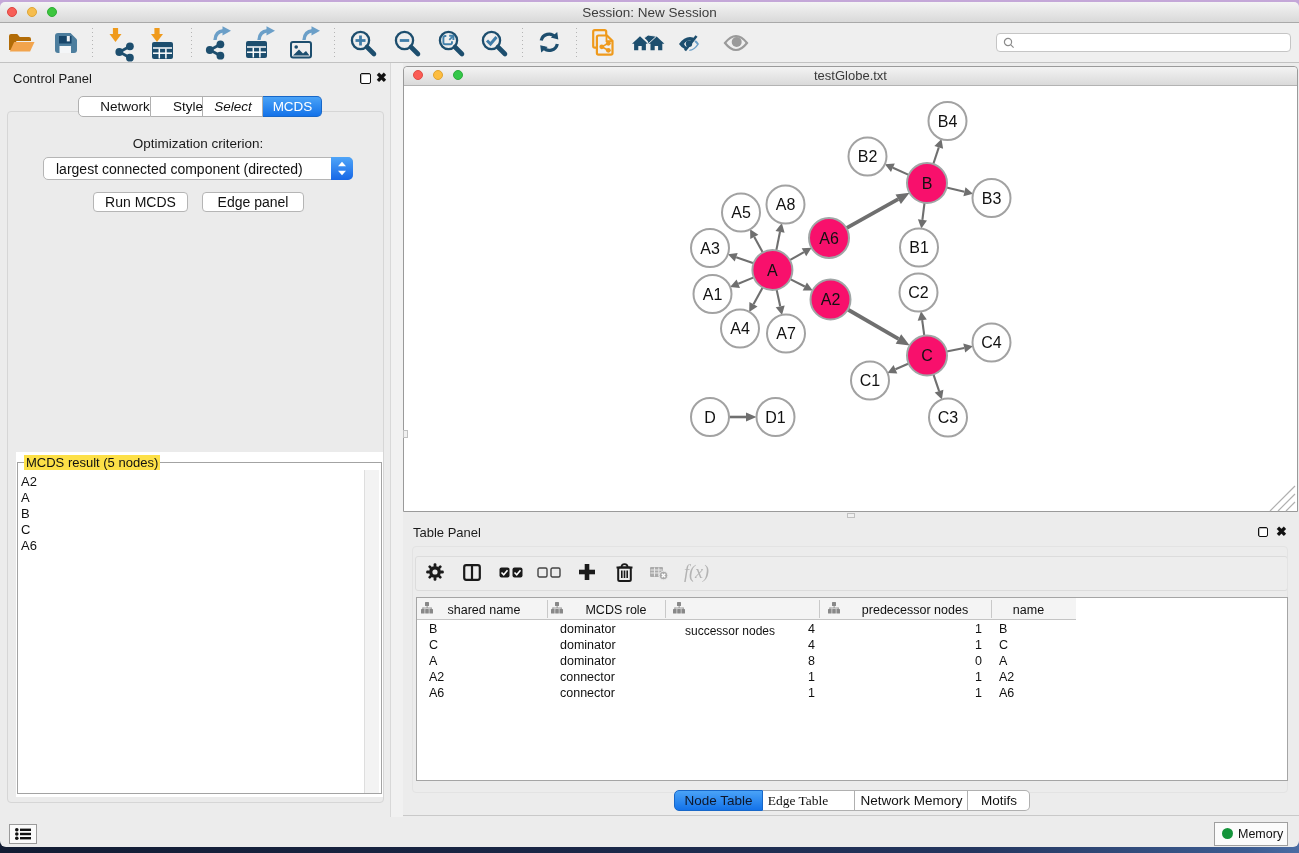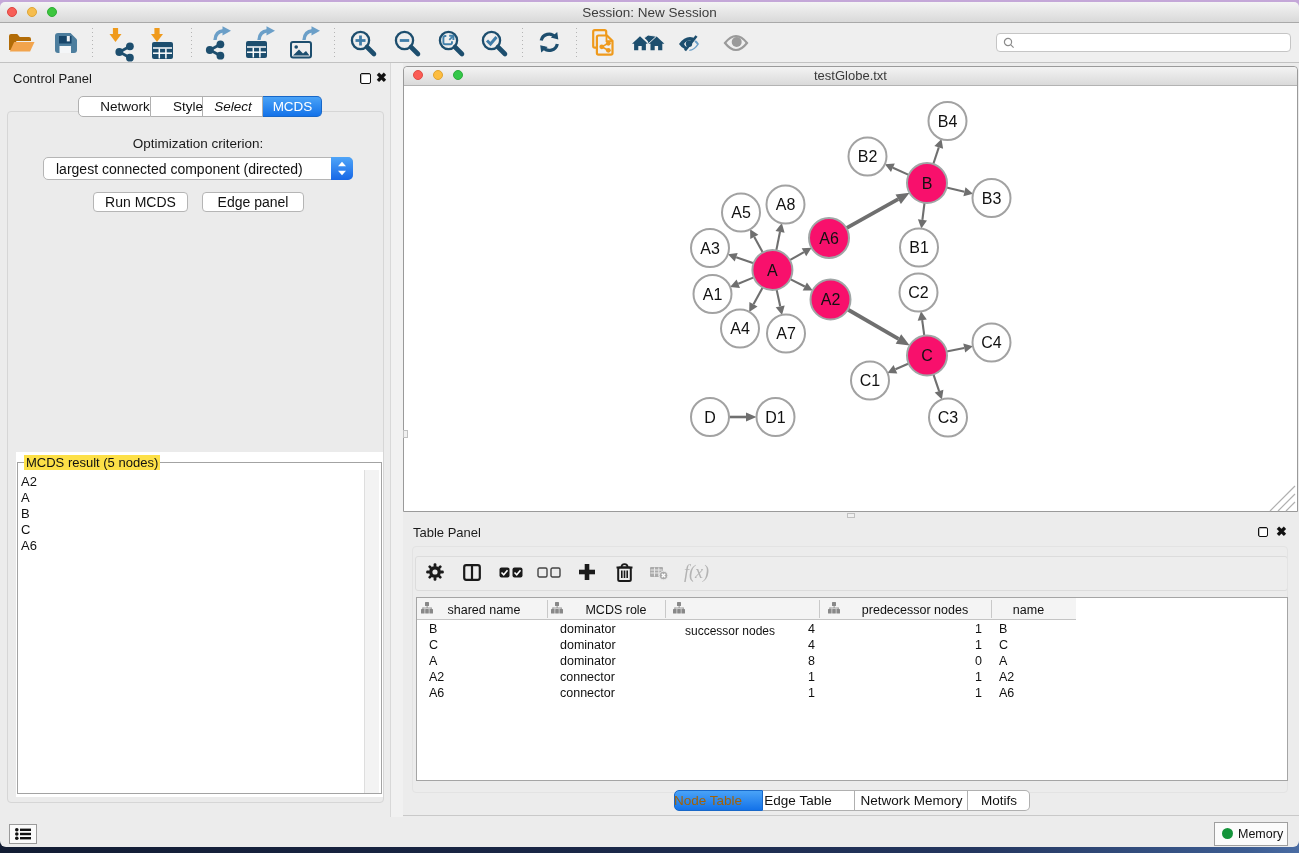--- a/index.html
+++ b/index.html
@@ -472,22 +472,22 @@
 <div class="txt" style="left:429px;top:686px;font-size:12.5px;color:#111;">A6</div>
 <div class="txt" style="left:560px;top:686px;font-size:12.5px;color:#111;">connector</div>
 <div class="txt" style="left:755px;top:686px;width:60px;text-align:right;font-size:12.5px;color:#111;">1</div>
 <div class="txt" style="left:922px;top:686px;width:60px;text-align:right;font-size:12.5px;color:#111;">1</div>
 <div class="txt" style="left:999px;top:686px;font-size:12.5px;color:#111;">A6</div>
 
 <div class="abs" style="left:674px;top:790px;width:89px;height:21px;background:linear-gradient(#4aa3f7,#1372e9);border:1px solid #1767c8;border-radius:5px 0 0 5px;"></div>
 <div class="abs" style="left:763px;top:790px;width:92px;height:21px;background:#fff;border:1px solid #b0b0b0;border-left:none;"></div>
 <div class="abs" style="left:855px;top:790px;width:113px;height:21px;background:#fff;border:1px solid #b0b0b0;border-left:none;"></div>
 <div class="abs" style="left:968px;top:790px;width:62px;height:21px;background:#fff;border:1px solid #b0b0b0;border-left:none;border-radius:0 5px 5px 0;"></div>
-<div class="txt" style="left:674px;top:793px;width:89px;text-align:left;font-size:13.5px;color:#a16207;">Node Table</div>
-<div class="txt" style="left:763px;top:793px;width:70px;text-align:center;font-size:13.5px;color:#111;">Edge Table</div>
+<div class="txt" style="left:674px;top:793px;width:89px;text-align:center;font-size:13.5px;color:#0f172a;">Node Table</div>
+<div class="txt" style="left:763px;top:793px;width:70px;text-align:center;font-size:13.5px;color:#111;font-family:Liberation Serif, serif;">Edge Table</div>
 <div class="txt" style="left:855px;top:793px;width:113px;text-align:center;font-size:13.5px;color:#111;">Network Memory</div>
 <div class="txt" style="left:968px;top:793px;width:62px;text-align:center;font-size:13.5px;color:#111;">Motifs</div>
 
 <div class="abs" style="left:9px;top:824px;width:28px;height:20px;background:#fafafa;border:1px solid #9a9a9a;"></div>
 <svg class="abs" style="left:15px;top:828px;" width="16" height="12" viewBox="0 0 16 12">
     <g fill="#111">
       <circle cx="1.8" cy="1.8" r="1.8"></circle>
       <circle cx="1.8" cy="6" r="1.8"></circle>
       <circle cx="1.8" cy="10.2" r="1.8"></circle>
       <rect x="5" y="0.6" width="11" height="2.4"></rect>

